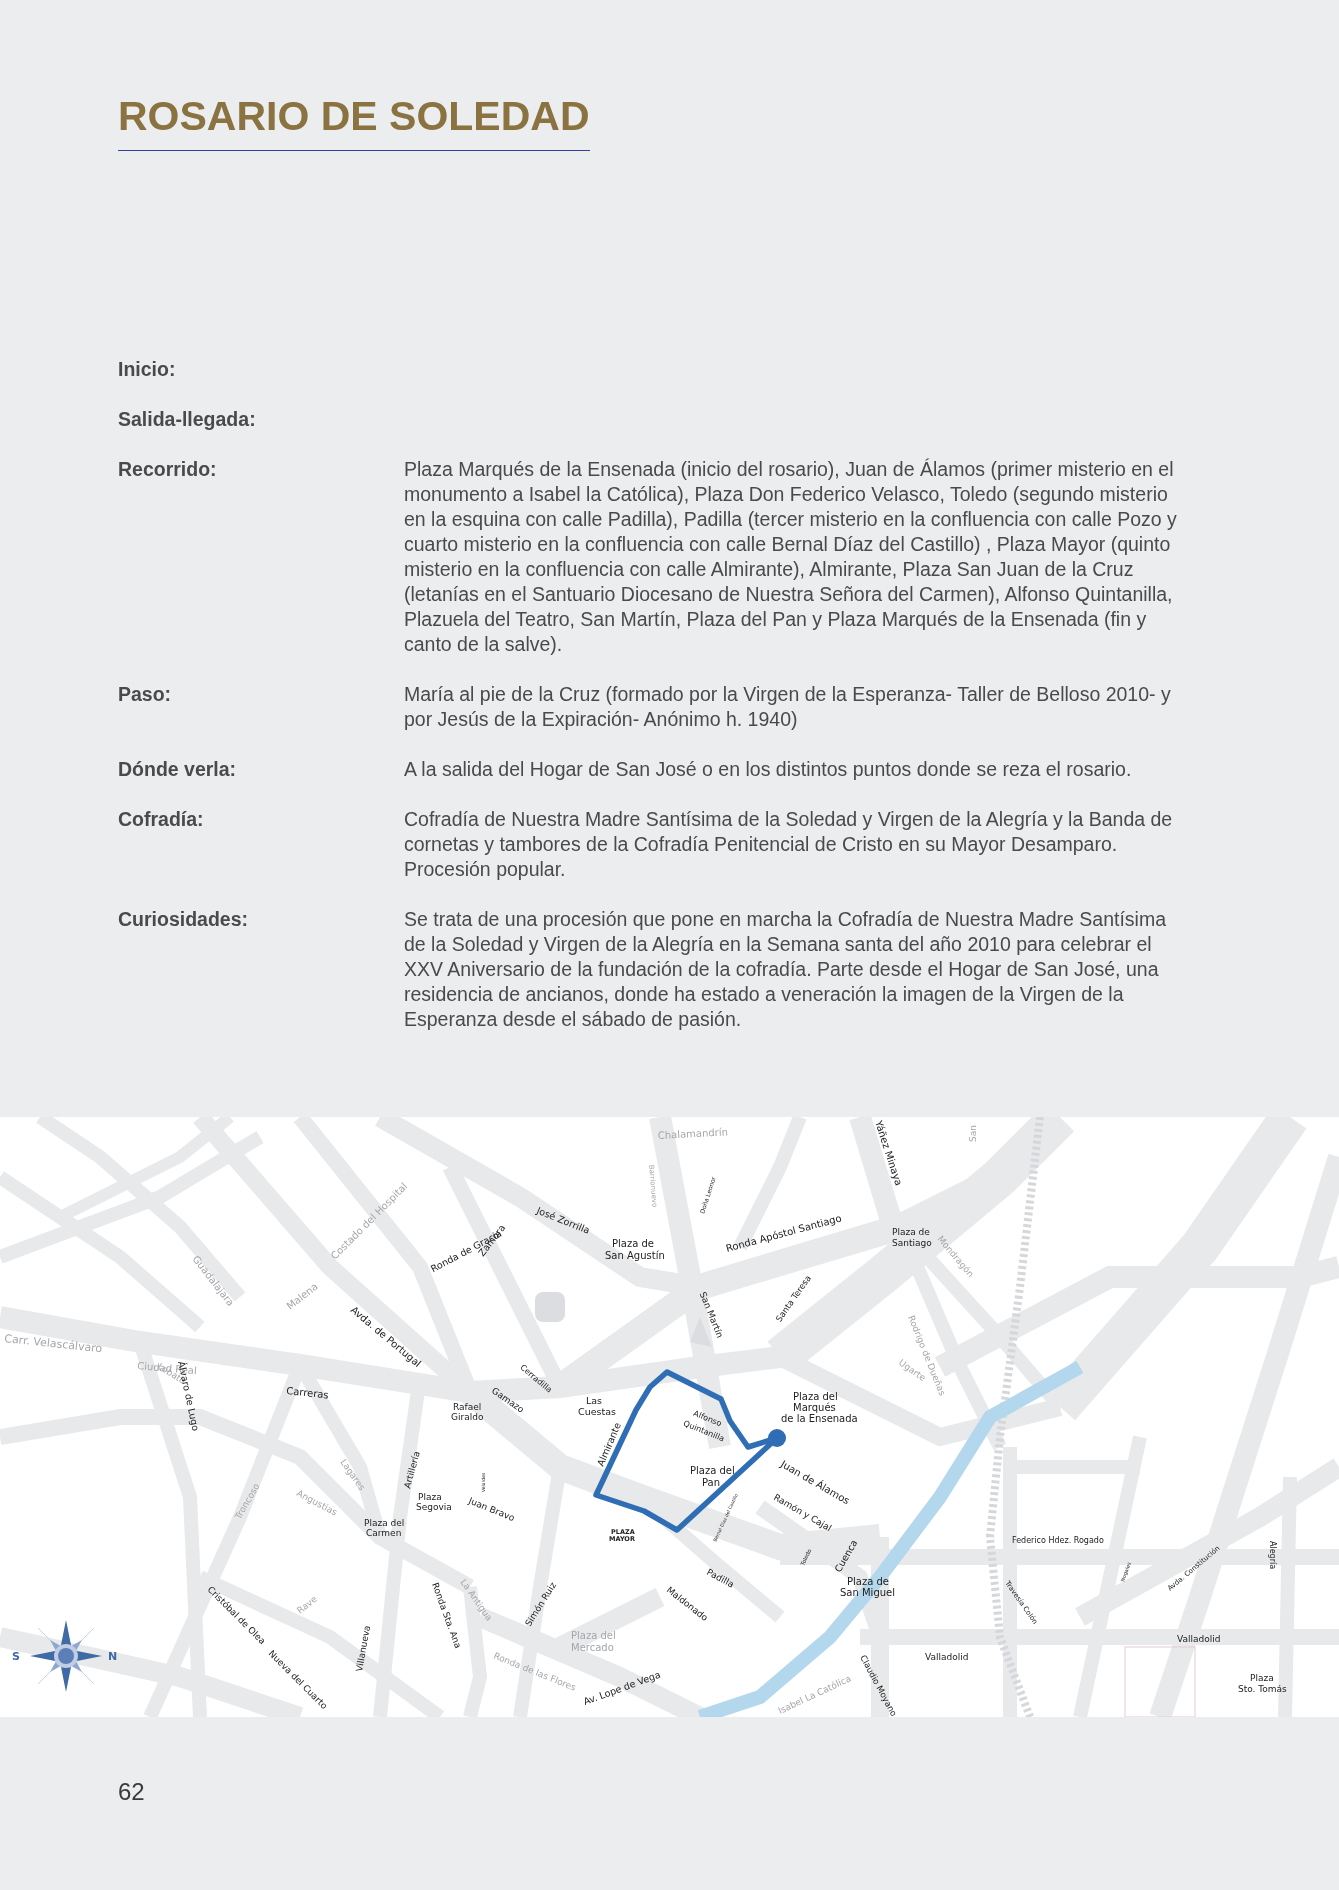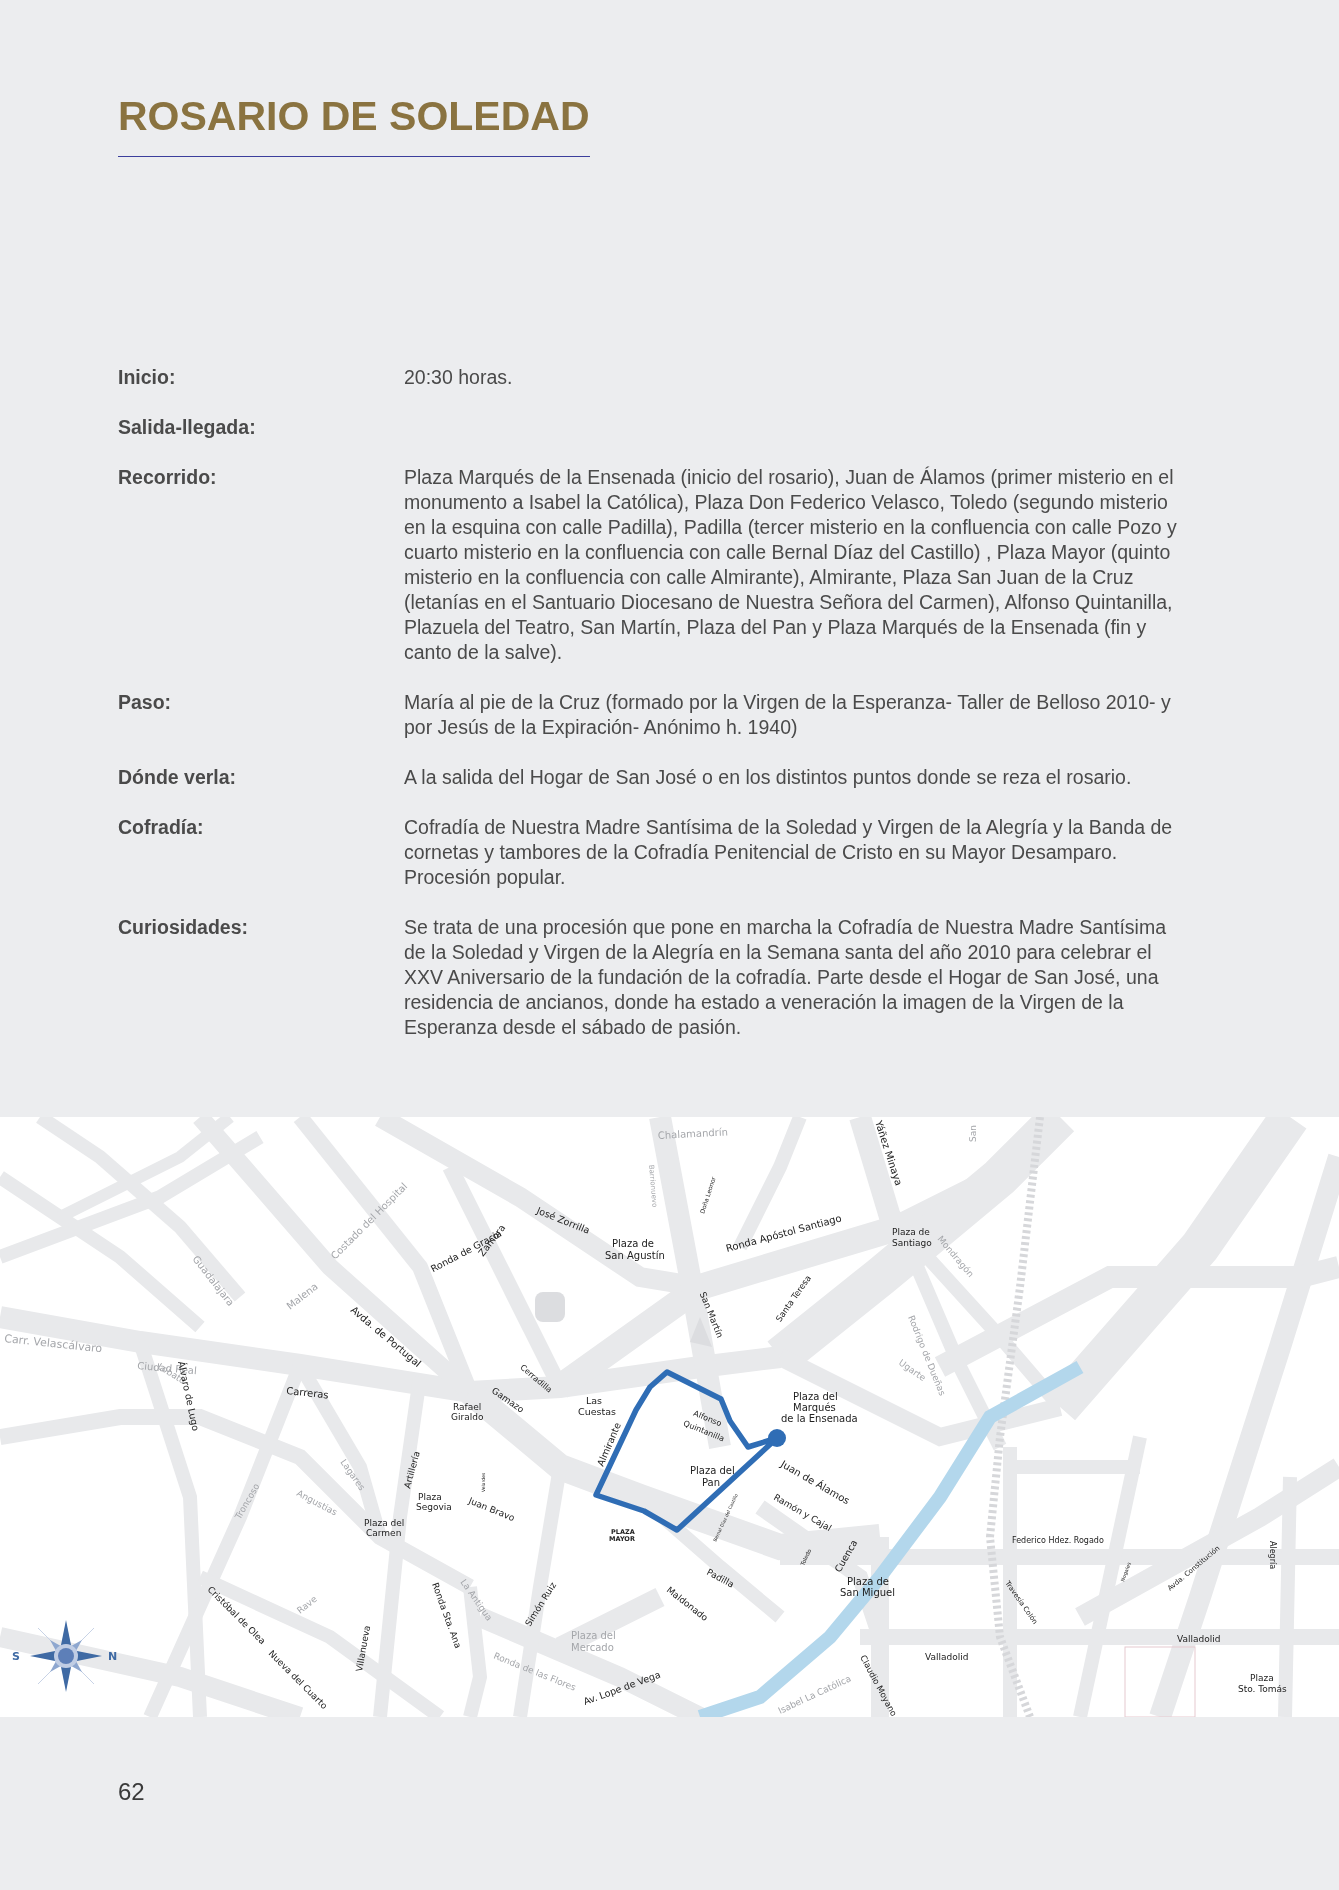--- a/index.html
+++ b/index.html
@@ -3,43 +3,42 @@
 <meta charset="utf-8">
 <style>
   html, body { margin:0; padding:0; }
   body {
     width:1339px; height:1890px; background:#ecedef; position:relative; overflow:hidden;
     font-family:"Liberation Sans", sans-serif; color:#3d3d3d;
   }
   .header { position:absolute; left:118px; top:92px; }
   .subtitle { font-size:32px; color:#8a7340; letter-spacing:0.2px; line-height:40px; }
   .title-line { display:inline-block; font-size:41px; font-weight:bold; color:#8a7340; line-height:48px;
-    border-bottom:1.5px solid #3b3f9c; padding-bottom:16px; }
+    border-bottom:1.5px solid #3b3f9c; padding-bottom:10px; }
   .info { position:absolute; left:118px; top:357px; width:1060px; }
-  .row { display:flex; margin-bottom:25px;margin-top:8px; }
+  .row { display:flex; margin-bottom:25px; }
   .label { width:286px; flex:none; font-size:19.5px; font-weight:bold; color:#4a4a4a; line-height:25px; }
   .value { width:780px; font-size:19.5px; color:#4a4a4a; line-height:25px; }
   .map { position:absolute; left:0; top:1117px; width:1339px; height:600px; background:#ffffff; overflow:hidden; }
   .map svg { display:block; }
   .street { fill:none; stroke:#e8e9eb; stroke-linecap:butt; }
   .lbl { font-family:"DejaVu Sans", sans-serif; fill:#222; }
   .lbl-grey { font-family:"DejaVu Sans", sans-serif; fill:#a4a6aa; }
   .page-number { position:absolute; left:118px; top:1778px; font-size:24px; color:#3a3a3a; }
 </style>
 </head>
 <body>
 
 <div class="header">
   <div><span class="title-line">ROSARIO DE SOLEDAD</span></div>
 </div>
 
 <div class="info">
   <div class="row">
     <div class="label">Inicio:</div>
-    <div class="value">20:30 horas.</div>
   </div>
   <div class="row">
     <div class="label">Salida-llegada:</div>
   </div>
   <div class="row">
     <div class="label">Recorrido:</div>
     <div class="value">Plaza Marqués de la Ensenada (inicio del rosario), Juan de Álamos (primer misterio en el monumento a Isabel la Católica), Plaza Don Federico Velasco, Toledo (segundo misterio en la esquina con calle Padilla), Padilla (tercer misterio en la confluencia con calle Pozo y cuarto misterio en la confluencia con calle Bernal Díaz del Castillo) , Plaza Mayor (quinto misterio en la confluencia con calle Almirante), Almirante, Plaza San Juan de la Cruz (letanías en el Santuario Diocesano de Nuestra Señora del Carmen), Alfonso Quintanilla, Plazuela del Teatro, San Martín, Plaza del Pan y Plaza Marqués de la Ensenada (fin y canto de la salve).</div>
   </div>
   <div class="row">
     <div class="label">Paso:</div>

